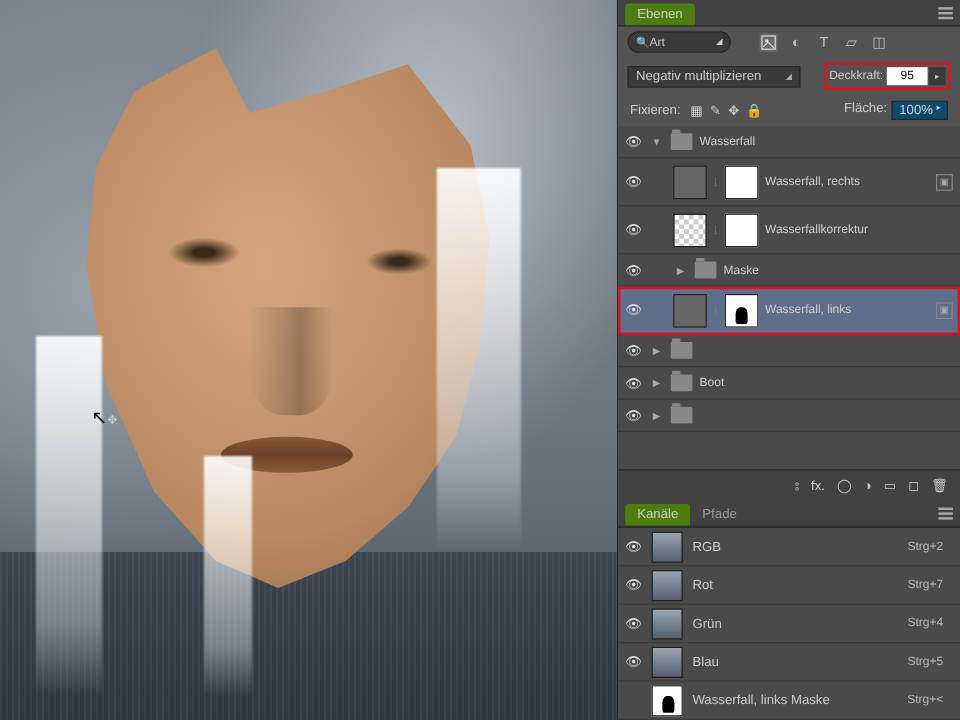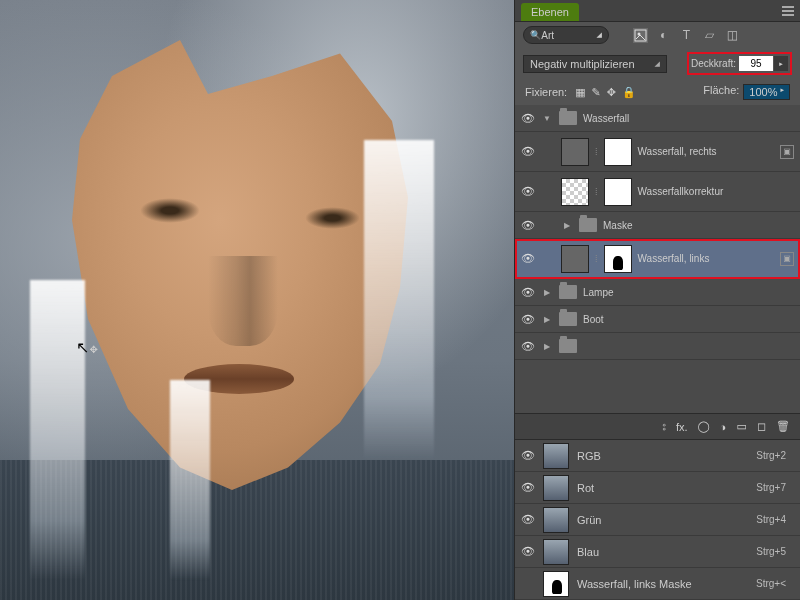--- a/index.html
+++ b/index.html
@@ -180,21 +180,20 @@
       <div class="thumb"></div>
       <span class="link">⁞</span>
       <div class="thumb mask"></div>
       <span class="lname">Wasserfall, links</span>
       <div class="badge">▣</div>
     </div>
     <div class="layer">
       <span class="eye">👁</span>
       <span class="disc">▶</span>
       <div class="folder-ico"></div>
-      <span class="lname">Lampe</span>
     </div>
     <div class="layer">
       <span class="eye">👁</span>
       <span class="disc">▶</span>
       <div class="folder-ico"></div>
       <span class="lname">Boot</span>
     </div>
     <div class="layer">
       <span class="eye">👁</span>
       <span class="disc">▶</span>
@@ -205,20 +204,29 @@
   <div class="layer-footer">
     <span>⦂</span>
     <span style="">fx.</span>
     <span>◯</span>
     <span>◑</span>
     <span>▭</span>
     <span>◻</span>
     <span>🗑</span>
   </div>
 
+  <div class="tab-hdr">
+    <div class="tab">Kanäle</div>
+    <div class="tab inactive">Pfade</div>
+    <div class="menu-icon">
+        <span></span>
+        <span></span>
+        <span></span>
+      </div>
+  </div>
 
   <div class="channels">
     <div class="ch-row">
       <span class="eye">👁</span>
       <div class="ch-thumb thumb ch"></div>
       <span>RGB</span>
       <span class="shortcut">Strg+2</span>
     </div>
     <div class="ch-row">
       <span class="eye">👁</span>

